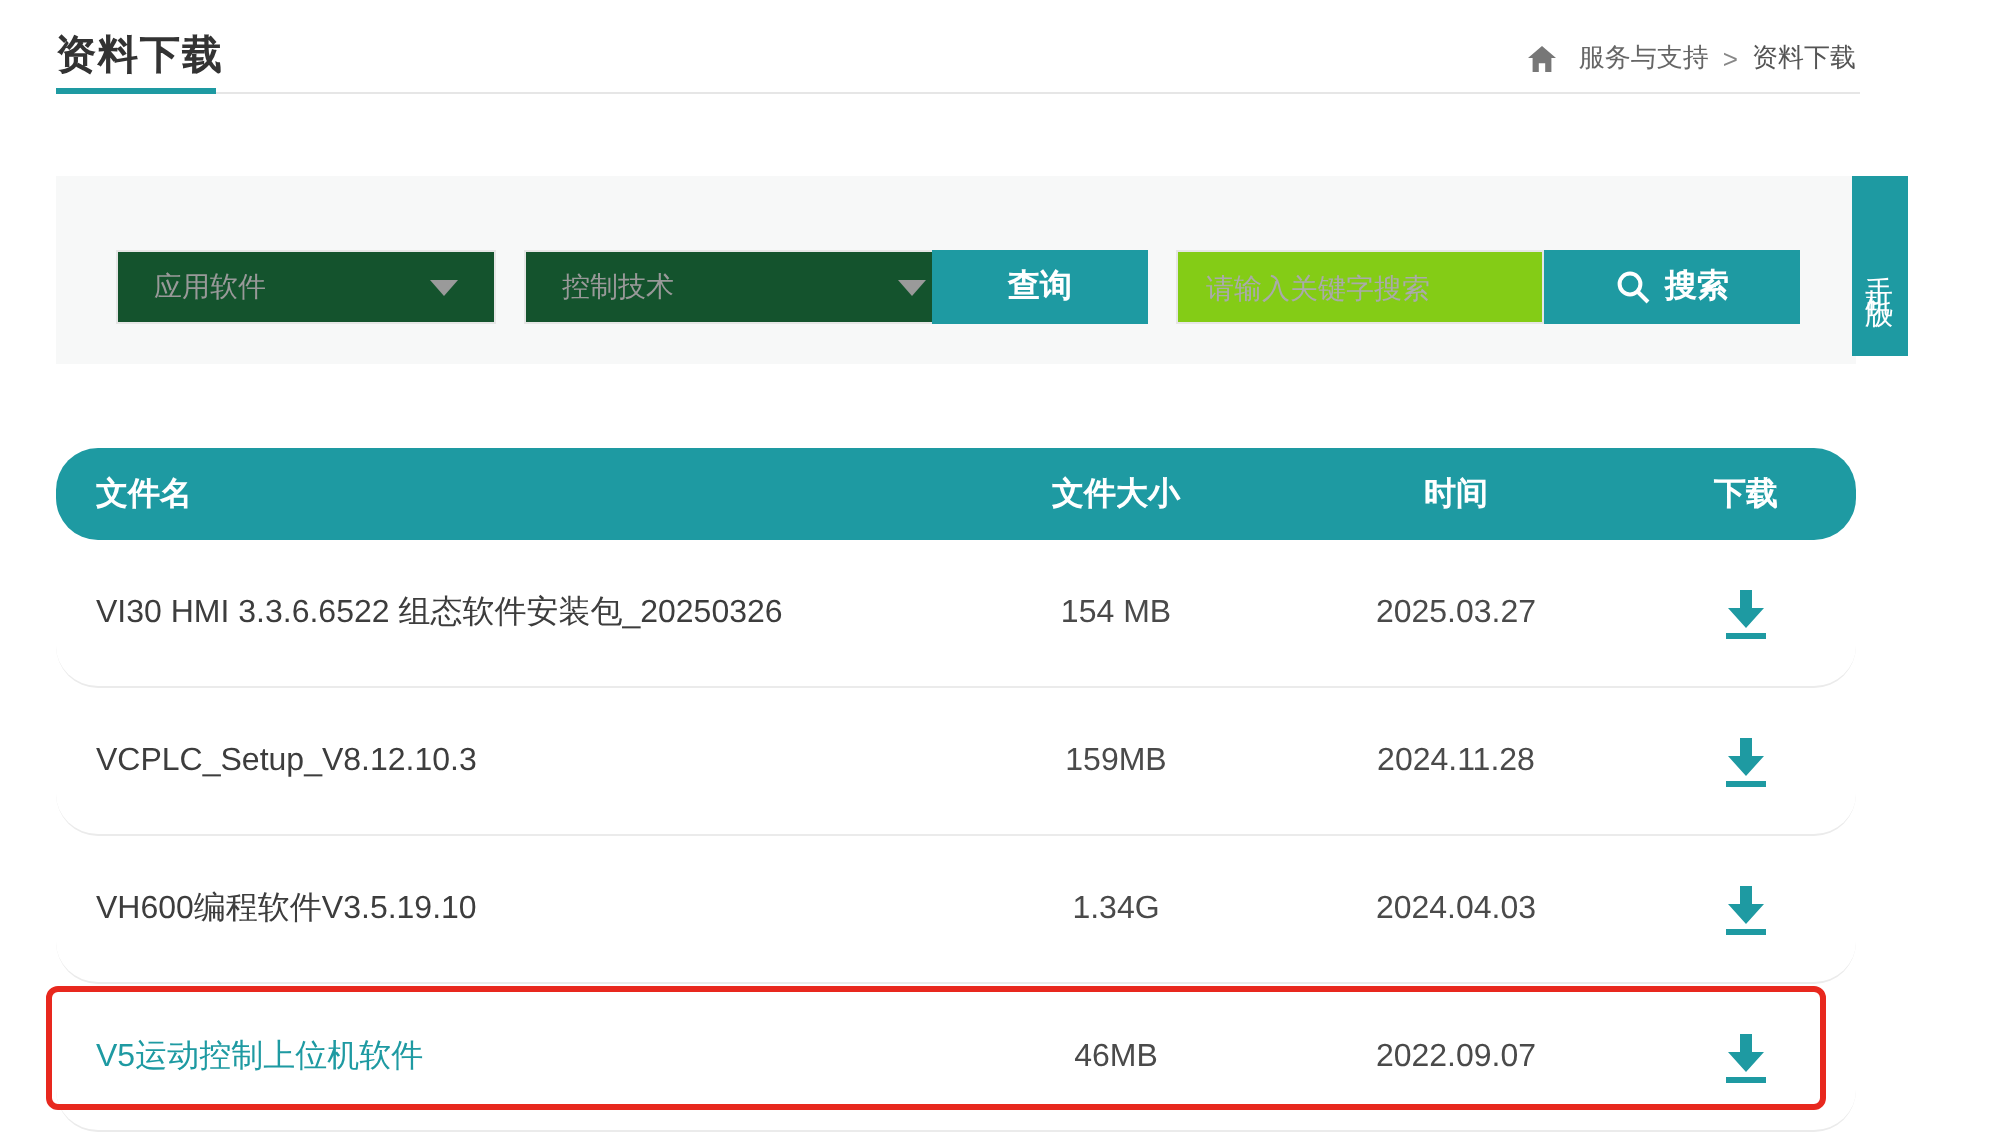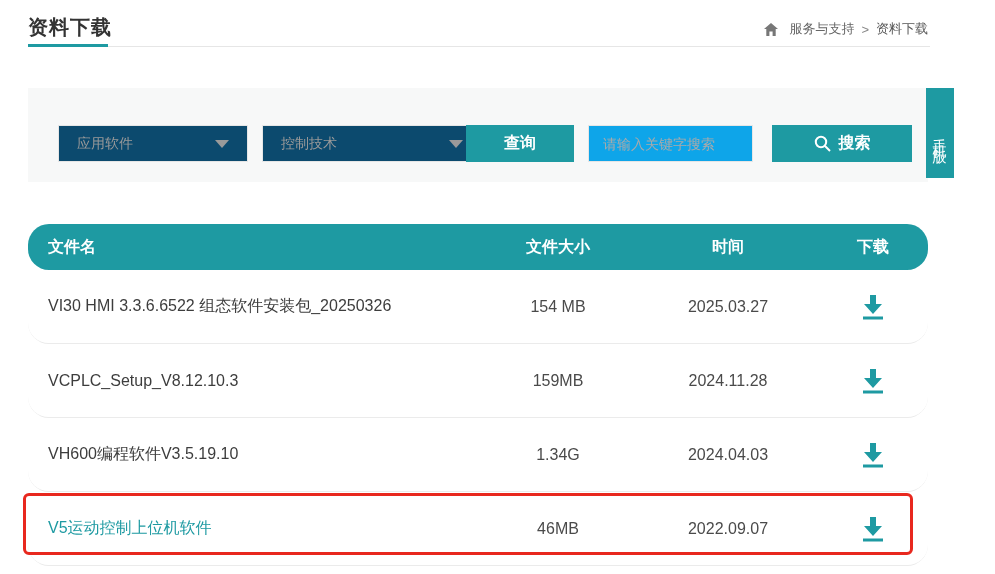--- a/index.html
+++ b/index.html
@@ -35,21 +35,21 @@
   .breadcrumb .current { color: #555555; }
 
   
   .filter-bar {
     position: absolute; left: 28px; top: 88px;
     width: 900px; height: 94px;
     background: #f7f8f8;
   }
   .dropdown {
     position: absolute; top: 37px; height: 37px;
-    background: #0c4a6e; border: 1px solid #e6e6e6;
+    background: #14532d; border: 1px solid #e6e6e6;
     display: flex; align-items: center; justify-content: space-between;
     padding: 0 18px; cursor: pointer;
     font-size: 14px; color: #999999;
   }
   .dropdown.dd1 { left: 30px;  width: 190px; }
   .dropdown.dd2 { left: 234px; width: 220px; }
   .caret {
     width: 0; height: 0;
     border-left: 7px solid transparent;
     border-right: 7px solid transparent;
@@ -57,25 +57,25 @@
   }
   .btn {
     position: absolute; top: 37px; height: 37px;
     background: var(--accent); color: #ffffff;
     border: none; cursor: pointer;
     font-size: 16px; font-weight: bold;
     font-family: "Liberation Sans", "DejaVu Sans", sans-serif;
     display: flex; align-items: center; justify-content: center; gap: 8px;
   }
   .btn-query  { left: 438px; width: 108px; }
-  .btn-search { left: 744px; width: 140px; }
+  .btn-search { left: 744px; width: 128px; }
   .search-input {
     position: absolute; left: 560px; top: 37px;
-    width: 165px; height: 37px;
-    border: 1px solid #e6e6e6; background: #0ea5e9;
+    width: 184px; height: 37px;
+    border: 1px solid #e6e6e6; background: #84cc16;
     padding: 0 14px; font-size: 14px; color: #333;
     font-family: "Liberation Sans", "DejaVu Sans", sans-serif;
     outline: none;
   }
   .search-input::placeholder { color: #aaaaaa; }
 
   
   .mobile-tab {
     position: absolute; left: 926px; top: 88px;
     width: 28px; height: 90px;

